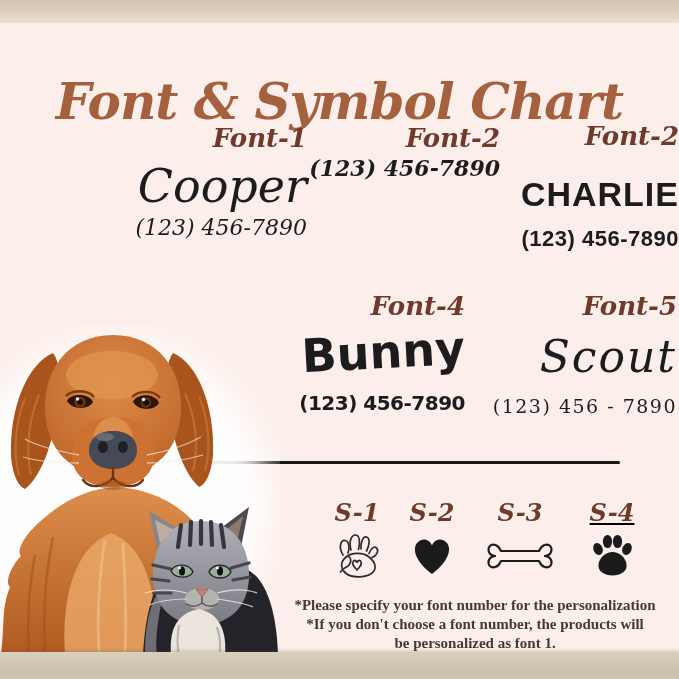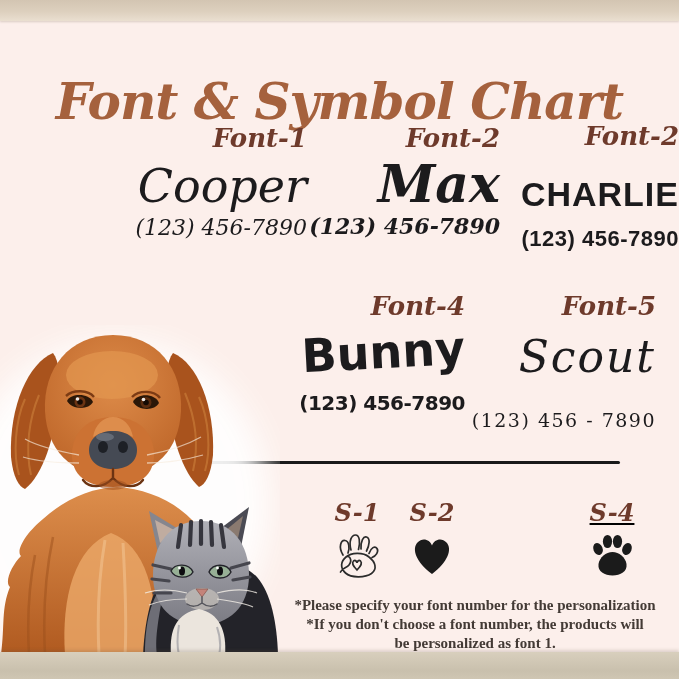--- a/index.html
+++ b/index.html
@@ -17,32 +17,32 @@
     font:italic bold 50px "DejaVu Serif", serif;color:#a5613d;letter-spacing:-1px;z-index:3;margin-top:44px;}
 
   .font-col{position:absolute;text-align:right;color:#1c1b1d;z-index:3;}
   .font-label{font:italic bold 26px "DejaVu Serif", serif;color:#6e3a2b;line-height:1.1;}
   .sym-label{font:italic bold 24px "DejaVu Serif", serif;color:#6e3a2b;line-height:1.1;text-align:center;}
 
   #font1{left:87px;top:124px;width:220px;}
   #font2{left:280px;top:124px;width:220px;}
   #font3{left:465px;top:122px;width:214px;}
   #font4{left:225px;top:292px;width:240px;}
-  #font5{left:432px;top:292px;width:224px;}
+  #font5{left:453px;top:292px;width:224px;}
 
   .name-cooper{margin-top:8px;font:italic 46px "DejaVu Serif", serif;line-height:1.1;}
   .phone-1{margin-top:4px;font:italic 22px "DejaVu Serif", serif;}
   .name-max{margin-top:4px;font:italic bold 52px "DejaVu Serif", serif;line-height:1.05;}
   .phone-2{margin-top:2px;font:italic bold 22px "DejaVu Serif", serif;}
   .name-charlie{margin-top:26px;font:bold 34px "Liberation Sans", sans-serif;letter-spacing:1px;line-height:1.05;}
   .phone-3{margin-top:14px;font:bold 22px "Liberation Sans", sans-serif;letter-spacing:.5px;}
   .name-bunny{margin-top:8px;font:bold 46px "DejaVu Sans", sans-serif;line-height:1.1;transform:rotate(-3deg);}
   .phone-4{margin-top:12px;font:bold 20px "DejaVu Sans", sans-serif;letter-spacing:-.5px;}
   .name-scout{margin-top:12px;font:italic 44px "DejaVu Serif", serif;letter-spacing:2px;line-height:1.1;}
-  .phone-5{margin-top:28px;font:19px "DejaVu Serif", serif;letter-spacing:1.5px;}
+  .phone-5{margin-top:14px;font:19px "DejaVu Serif", serif;letter-spacing:1.5px;}
 
   .divider{position:absolute;left:187px;top:461px;width:433px;height:3px;background:#191919;border-radius:2px;z-index:1;}
 
   .sym-col{position:absolute;top:500px;width:90px;text-align:center;z-index:3;}
   #sym1{left:312px;} #sym2{left:387px;} #sym3{left:475px;} #sym4{left:567px;text-decoration:underline;}
   .sym-icon{margin-top:5px;height:50px;display:flex;align-items:center;justify-content:center;}
 
   .footer{position:absolute;left:285px;top:596px;width:380px;text-align:center;z-index:3;
     font-family:"Liberation Serif", serif;font-size:15px;line-height:1.28;color:#433a35;font-weight:600;}
 
@@ -58,21 +58,20 @@
   <div class="title">Font &amp; Symbol Chart</div>
 
   <div class="font-col" id="font1">
     <div class="font-label">Font-1</div>
     <div class="name-cooper">Cooper</div>
     <div class="phone-1">(123) 456-7890</div>
   </div>
 
   <div class="font-col" id="font2">
     <div class="font-label">Font-2</div>
-    <div class="name-max">Max</div>
     <div class="phone-2">(123) 456-7890</div>
   </div>
 
   <div class="font-col" id="font3">
     <div class="font-label">Font-2</div>
     <div class="name-charlie">CHARLIE</div>
     <div class="phone-3">(123) 456-7890</div>
   </div>
 
   <div class="font-col" id="font4">
@@ -105,20 +104,28 @@
 
   <div class="sym-col" id="sym2">
     <div class="sym-label">S-2</div>
     <div class="sym-icon">
       <svg width="44" height="42" viewBox="0 0 44 42">
         <path d="M22 39 C6 27 1.5 14 7.5 7.5 C12.5 2.2 19.8 4.5 22 10.5 C24.2 4.5 31.5 2.2 36.5 7.5 C42.5 14 38 27 22 39 Z" fill="#1b1b1b"></path>
       </svg>
     </div>
   </div>
 
+  <div class="sym-col" id="sym3">
+    <div class="sym-label">S-3</div>
+    <div class="sym-icon">
+      <svg width="68" height="38" viewBox="0 0 68 38" fill="none" stroke="#1b1b1b" stroke-width="2.2" stroke-linejoin="round">
+        <path d="M15 14 C11 5 2.5 6.5 2.5 12.5 C2.5 16.5 5.5 18.5 9 19 C5.5 19.5 2.5 21.5 2.5 25.5 C2.5 31.5 11 33 15 24 L53 24 C57 33 65.5 31.5 65.5 25.5 C65.5 21.5 62.5 19.5 59 19 C62.5 18.5 65.5 16.5 65.5 12.5 C65.5 6.5 57 5 53 14 Z"></path>
+      </svg>
+    </div>
+  </div>
 
   <div class="sym-col" id="sym4">
     <div class="sym-label">S-4</div>
     <div class="sym-icon">
       <svg width="46" height="44" viewBox="0 0 46 44" fill="#1b1b1b">
         <ellipse cx="9" cy="15" rx="4.6" ry="6.2" transform="rotate(-22 9 15)"></ellipse>
         <ellipse cx="18.5" cy="7.5" rx="4.6" ry="6.6"></ellipse>
         <ellipse cx="28.5" cy="7.5" rx="4.6" ry="6.6"></ellipse>
         <ellipse cx="38" cy="15" rx="4.6" ry="6.2" transform="rotate(22 38 15)"></ellipse>
         <path d="M23.5 18 C30 18 36.5 23.5 37.5 30 C38.5 37.5 31.5 41.5 23.5 41.5 C15.5 41.5 8.5 37.5 9.5 30 C10.5 23.5 17 18 23.5 18 Z"></path>

